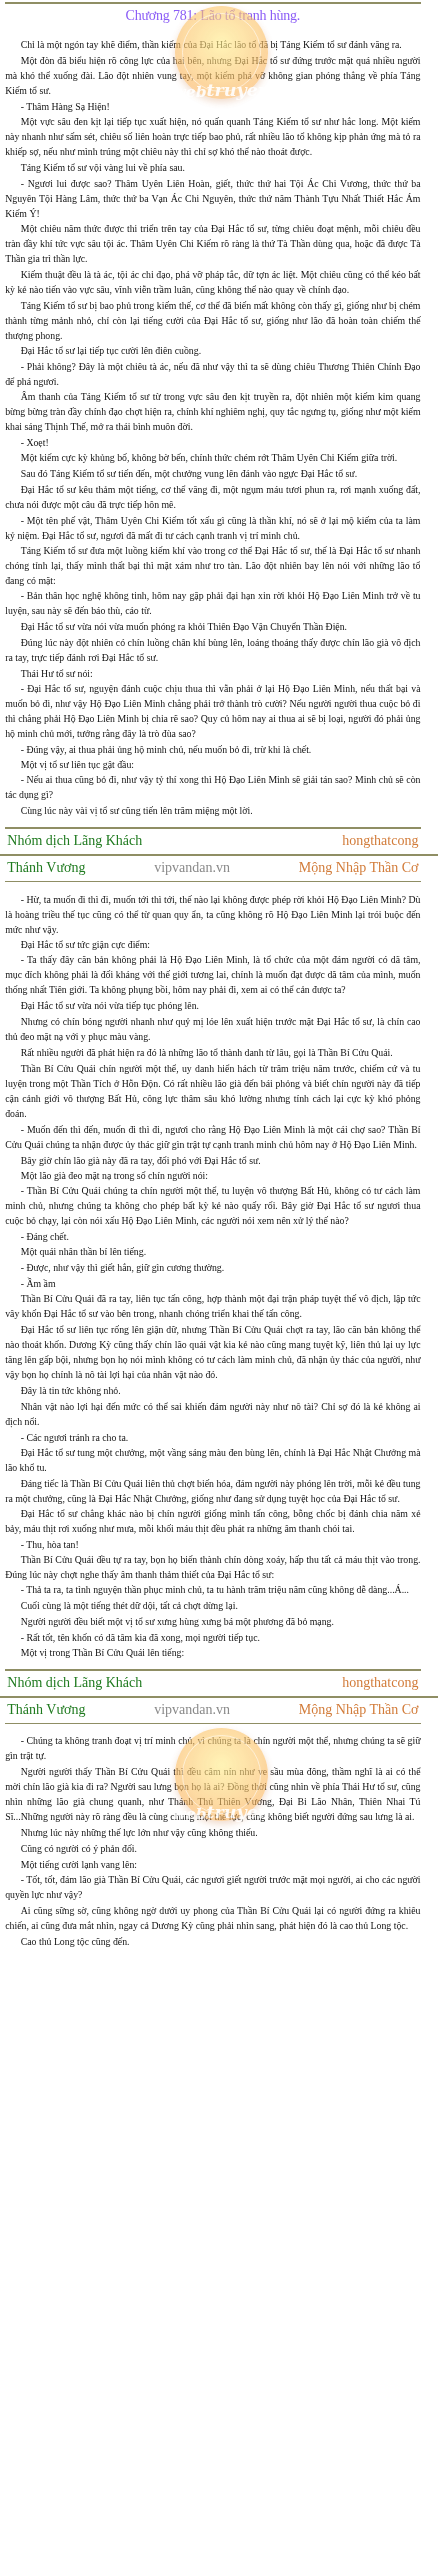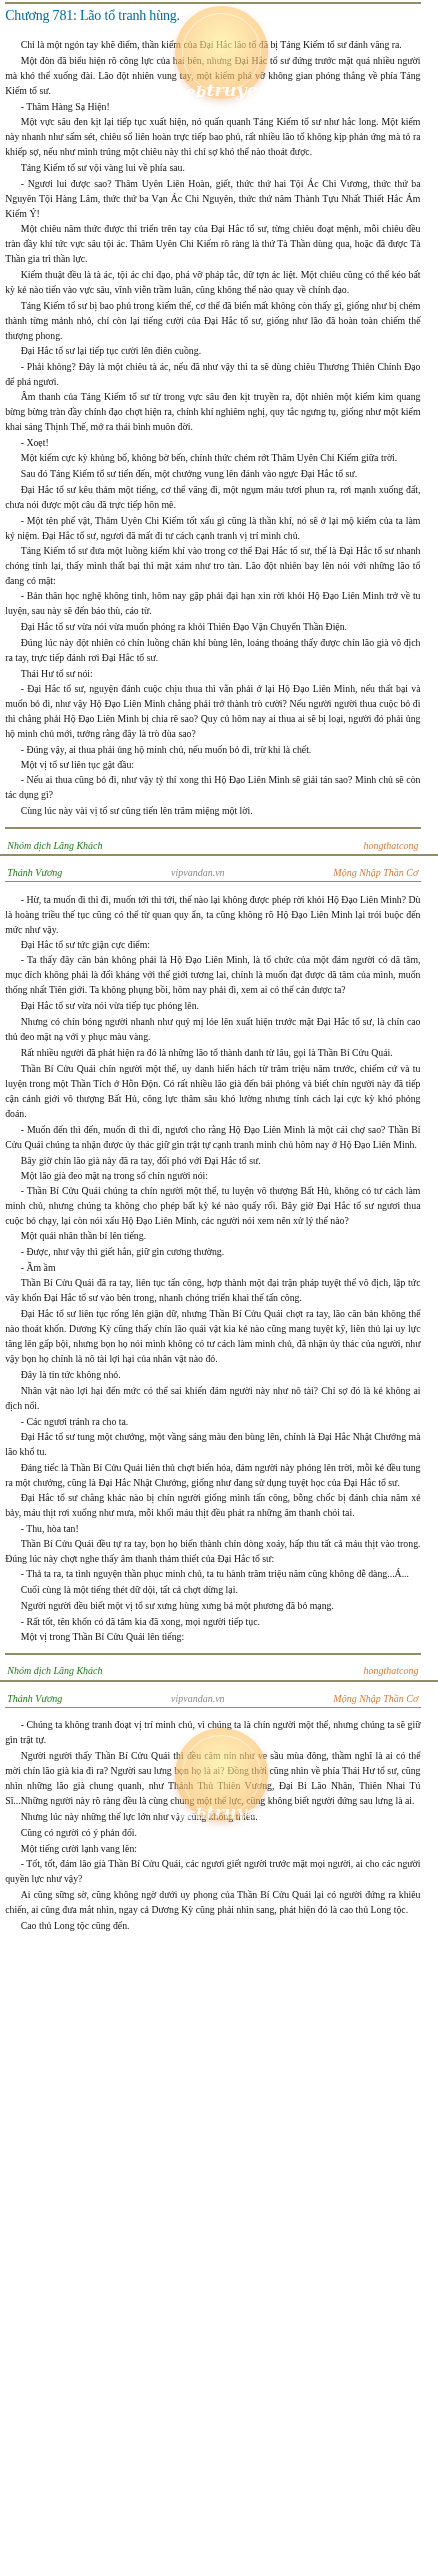--- a/index.html
+++ b/index.html
@@ -1,24 +1,24 @@
 <!DOCTYPE html>
 <html style="font-size:8.2px"><head>
 <meta charset="utf-8">
 <style>
   html, body { margin: 0; padding: 0; background: #ffffff; }
   body { width: 438px; font-family: "Liberation Serif", "DejaVu Serif", serif; color: #111; position: relative; }
   .page { position: relative; padding: 2.1px 17.5px 15.5px 5.2px; }
   .rule { height: 1.5px; background: #8f8e64; margin: 0; }
   .rule.full { margin-left: -5.2px; margin-right: -17.5px; height: 2.1px; }
-  h1.title { color: #0369a1; font-weight: normal; font-size: 14px; margin: 4.1px 0 13.4px 0; letter-spacing: -0.2px; }
+  h1.title { text-align: center; color: #8b5cf6; font-weight: normal; font-size: 14px; margin: 4.1px 0 13.4px 0; letter-spacing: -0.2px; }
   .content p { margin: 0; font-size: 9.8px; line-height: 15px; text-align: justify; text-indent: 15.5px; }
   .content p.gap { margin-top: 1px; }
   .footer { margin: 9.3px 0 9.3px 0; }
-  .footer .row { display: flex; justify-content: space-between; align-items: flex-end; font-style: italic; font-size: 10px; padding: 3.1px 2.1px; height: 25px; box-sizing: border-box; }
+  .footer .row { display: flex; justify-content: space-between; align-items: center; font-size: 14px; padding: 3.1px 2.1px; height: 25px; box-sizing: border-box; }
   .footer .green { color: #1f7a1f; }
   .footer .orange { color: #d27c3a; }
   .footer .gray { color: #8a8a8a; }
   .watermark { position: absolute; width: 93px; height: 93px; border-radius: 50%;
     background: radial-gradient(circle at 50% 40%, rgba(255,236,140,0.85), rgba(250,180,90,0.8) 70%, rgba(240,150,90,0.55) 100%);
     box-shadow: 0 3.1px 7.2px rgba(200,120,60,0.35);
     display: flex; flex-direction: row; align-items: flex-end; justify-content: center; pointer-events: none; opacity: 0.75; }
   .watermark .ring { position: absolute; inset: 7.2px; border-radius: 50%; border: 1px solid rgba(255,255,255,0.55); }
   .watermark span { color: rgba(255,255,255,0.9); font-family: "DejaVu Serif", serif; font-style: italic; font-weight: bold; line-height: 1; }
   .watermark .w1 { font-size: 15.5px; }
@@ -81,20 +81,21 @@
       <p>Đại Hắc tổ sư tức giận cực điểm:</p>
       <p>- Ta thấy đây căn bản không phải là Hộ Đạo Liên Minh, là tổ chức của một đám người có dã tâm, mục đích không phải là đối kháng với thế giới tương lai, chính là muốn đạt được dã tâm của mình, muốn thống nhất Tiên giới. Ta không phụng bồi, hôm nay phải đi, xem ai có thể cản được ta?</p>
       <p class="gap">Đại Hắc tổ sư vừa nói vừa tiếp tục phóng lên.</p>
       <p class="gap">Nhưng có chín bóng người nhanh như quỷ mị lóe lên xuất hiện trước mặt Đại Hắc tổ sư, là chín cao thủ đeo mặt nạ với y phục màu vàng.</p>
       <p class="gap">Rất nhiều người đã phát hiện ra đó là những lão tổ thành danh từ lâu, gọi là Thần Bí Cửu Quái.</p>
       <p class="gap">Thần Bí Cửu Quái chín người một thể, uy danh hiển hách từ trăm triệu năm trước, chiếm cứ và tu luyện trong một Thần Tích ở Hỗn Độn. Có rất nhiều lão già đến bái phỏng và biết chín người này đã tiếp cận cảnh giới vô thượng Bất Hủ, công lực thâm sâu khó lường nhưng tính cách lại cực kỳ khó phỏng đoán.</p>
       <p class="gap">- Muốn đến thì đến, muốn đi thì đi, ngươi cho rằng Hộ Đạo Liên Minh là một cái chợ sao? Thần Bí Cửu Quái chúng ta nhận được ủy thác giữ gìn trật tự cạnh tranh minh chủ hôm nay ở Hộ Đạo Liên Minh.</p>
       <p class="gap">Bây giờ chín lão già này đã ra tay, đối phó với Đại Hắc tổ sư.</p>
       <p>Một lão già đeo mặt nạ trong số chín người nói:</p>
       <p>- Thần Bí Cửu Quái chúng ta chín người một thể, tu luyện vô thượng Bất Hủ, không có tư cách làm minh chủ, nhưng chúng ta không cho phép bất kỳ kẻ nào quấy rối. Bây giờ Đại Hắc tổ sư ngươi thua cuộc bỏ chạy, lại còn nói xấu Hộ Đạo Liên Minh, các người nói xem nên xử lý thế nào?</p>
+      <p class="gap">- Đáng chết.</p>
       <p>Một quái nhân thần bí lên tiếng.</p>
       <p class="gap">- Được, như vậy thì giết hắn, giữ gìn cương thường.</p>
       <p class="gap">- Ầm ầm</p>
       <p>Thần Bí Cửu Quái đã ra tay, liên tục tấn công, hợp thành một đại trận pháp tuyệt thế vô địch, lập tức vây khốn Đại Hắc tổ sư vào bên trong, nhanh chóng triển khai thế tấn công.</p>
       <p class="gap">Đại Hắc tổ sư liên tục rống lên giận dữ, nhưng Thần Bí Cửu Quái chợt ra tay, lão căn bản không thể nào thoát khốn. Dương Kỳ cũng thấy chín lão quái vật kia kẻ nào cũng mang tuyệt kỹ, liên thủ lại uy lực tăng lên gấp bội, nhưng bọn họ nói mình không có tư cách làm minh chủ, đã nhận ủy thác của người, như vậy bọn họ chính là nô tài lợi hại của nhân vật nào đó.</p>
       <p class="gap">Đây là tin tức không nhỏ.</p>
       <p class="gap">Nhân vật nào lợi hại đến mức có thể sai khiến đám người này như nô tài? Chỉ sợ đó là kẻ không ai địch nổi.</p>
       <p class="gap">- Các ngươi tránh ra cho ta.</p>
       <p>Đại Hắc tổ sư tung một chưởng, một vầng sáng màu đen bùng lên, chính là Đại Hắc Nhật Chưởng mà lão khổ tu.</p>
       <p class="gap">Đáng tiếc là Thần Bí Cửu Quái liên thủ chợt biến hóa, đám người này phóng lên trời, mỗi kẻ đều tung ra một chưởng, cũng là Đại Hắc Nhật Chưởng, giống như đang sử dụng tuyệt học của Đại Hắc tổ sư.</p>

